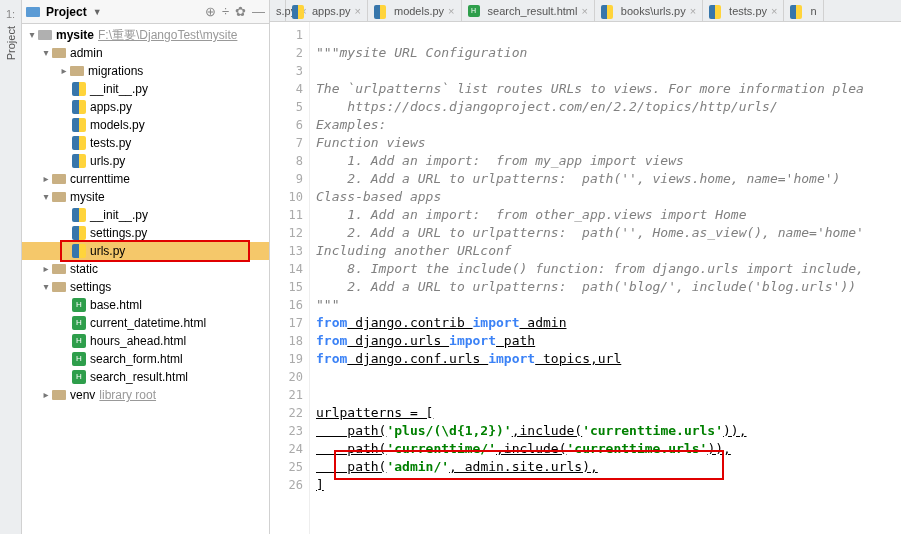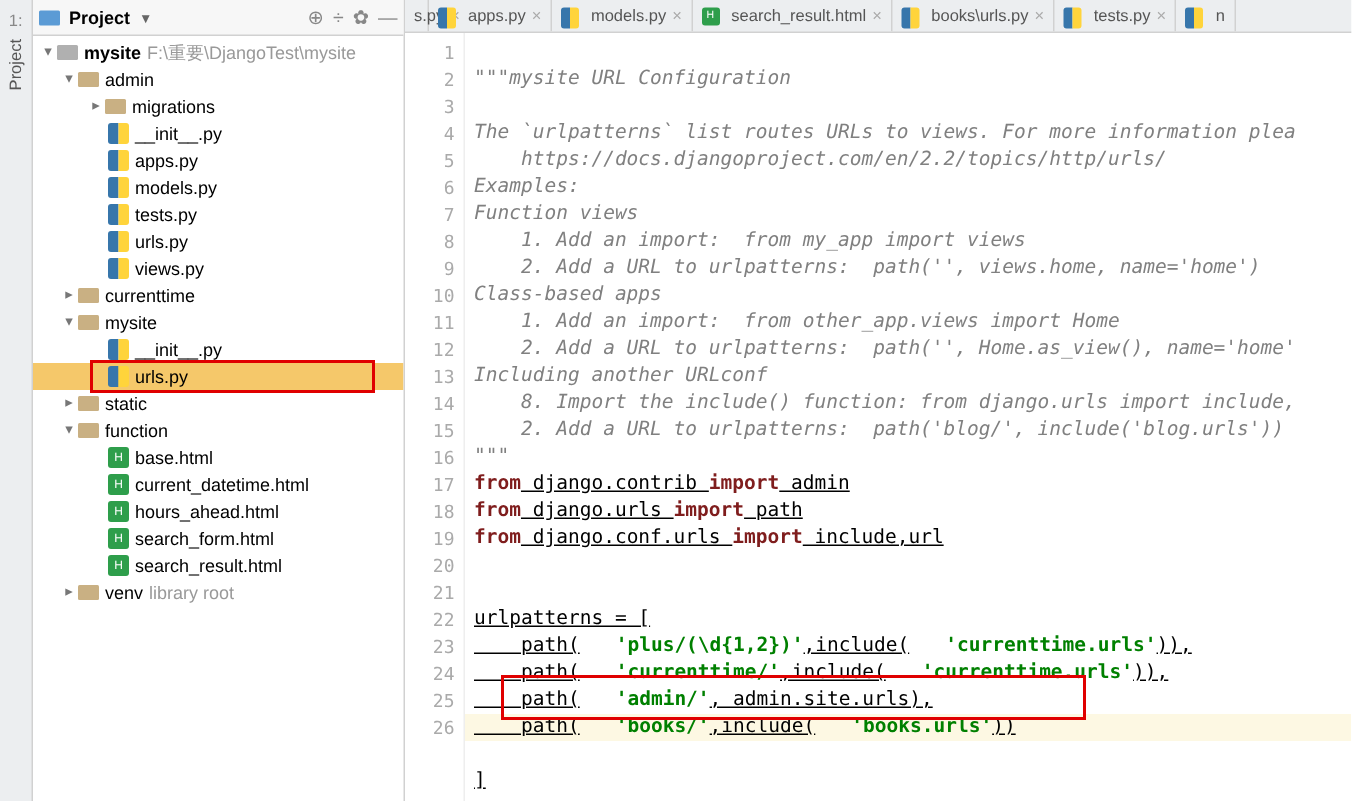--- a/index.html
+++ b/index.html
@@ -18,36 +18,36 @@
   .tree { flex: 1; overflow: auto; padding-top: 2px; }
   .node { display: flex; align-items: center; height: 18px; line-height: 18px; white-space: nowrap; padding-right: 4px; cursor: pointer; }
   .indent { display: inline-block; }
   .tw { width: 12px; text-align: center; color: #777; font-size: 10px; display: inline-block; }
   .icon-folder { width: 14px; height: 10px; background: #c9b083; border-radius: 1px; display: inline-block; margin-right: 4px; }
   .icon-folder.root { background: #b0b0b0; }
   .icon-py { display: inline-flex; width: 14px; height: 14px; margin-right: 4px; }
   .icon-py::before { content:""; width:7px; height:14px; background:#3776ab; border-radius:2px 0 0 2px; }
   .icon-py::after  { content:""; width:7px; height:14px; background:#ffd43b; border-radius:0 2px 2px 0; }
   .icon-html { width: 14px; height: 14px; background: #2e9e4b; color: #fff; font-size: 8px; line-height: 14px; text-align: center; display: inline-block; margin-right: 4px; border-radius: 2px; }
-  .dim { color: #999; margin-left: 4px; }
+  .dim { color: #999; margin-left: 4px; text-decoration: underline; }
   .selected { background: #f5c86a; }
   .hl-box-wrap { position: relative; }
   .hl-box-overlay { position:absolute; border:2px solid #e00000; pointer-events:none; }
 
   .editor { flex: 1; display: flex; flex-direction: column; min-width: 0; }
   .tabs { height: 22px; border-bottom: 1px solid #d1d1d1; display: flex; background: #eceef0; overflow: hidden; }
   .tab { display: flex; align-items: center; padding: 0 6px; border-right: 1px solid #d1d1d1; gap: 4px; font-size: 11px; color: #555; cursor: pointer; white-space: nowrap; }
   .tab .close { color: #aaa; font-size: 11px; }
   .tab-cut { width: 16px; }
   .code-area { flex: 1; display: flex; overflow: hidden; position: relative; }
   .gutter { width: 40px; background: #fff; border-right: 1px solid #eee; text-align: right; padding: 4px 6px 0 0; font-family: "Consolas", monospace; font-size: 12px; color: #aaa; line-height: 18px; }
   .code { flex: 1; font-family: "Consolas", monospace; font-size: 13px; line-height: 18px; padding: 4px 0 0 6px; white-space: pre; overflow: hidden; font-style: normal; position:relative; }
   .cm-comment { color: #808080; font-style: italic; }
-  .cm-kw { color: #7f1d1d; font-weight: bold; }
-  .cm-str { color: #008000; font-weight: bold; margin-left: 24px; }
+  .cm-kw { color: #3b82f6; font-weight: bold; }
+  .cm-str { color: #008000; font-weight: bold; }
   .cm-plain { color: #000; text-decoration: underline; }
   .line-hl { background: #fdf8e3; display: block; margin-left:-6px; padding-left:6px; }
   .code-red-box { position: absolute; border: 2px solid #e00000; }
 </style>
 </head>
 <body>
 
 <div class="app">
   <div class="side-rail">
     <span class="rail-icon">1:</span>
@@ -105,43 +105,43 @@
       <div class="node">
           <span class="indent" style="width:50px"></span>
           <span class="icon-py"></span>
           <span>tests.py</span>
         </div>
       <div class="node">
           <span class="indent" style="width:50px"></span>
           <span class="icon-py"></span>
           <span>urls.py</span>
         </div>
-      <div class="node">
-          <span class="indent" style="width:50px"></span>
-          <span class="icon-py"></span>
-          <span>views.py</span>
-        </div>
 
       <div class="node">
           <span class="indent" style="width:18px"></span>
           <span class="tw">▸</span>
           <span class="icon-folder"></span>
           <span>currenttime</span>
         </div>
 
       <div class="node">
           <span class="indent" style="width:18px"></span>
           <span class="tw">▾</span>
           <span class="icon-folder"></span>
           <span>mysite</span>
         </div>
       <div class="node">
           <span class="indent" style="width:50px"></span>
           <span class="icon-py"></span>
           <span>__init__.py</span>
+        </div>
+      <div class="node">
+          <span class="indent" style="width:50px"></span>
+          <span class="icon-py"></span>
+          <span>settings.py</span>
         </div>
 
       <div class="hl-box-wrap">
         <div class="node selected">
             <span class="indent" style="width:50px"></span>
             <span class="icon-py"></span>
             <span>urls.py</span>
           </div>
         <div class="hl-box-overlay" style="left:38px; top:-2px; width:190px; height:22px;"></div>
       </div>
@@ -151,21 +151,21 @@
           <span class="indent" style="width:18px"></span>
           <span class="tw">▸</span>
           <span class="icon-folder"></span>
           <span>static</span>
         </div>
 
       <div class="node">
           <span class="indent" style="width:18px"></span>
           <span class="tw">▾</span>
           <span class="icon-folder"></span>
-          <span>function</span>
+          <span>settings</span>
         </div>
       <div class="node">
           <span class="indent" style="width:50px"></span>
           <span class="icon-html">H</span>
           <span>base.html</span>
         </div>
       <div class="node">
           <span class="indent" style="width:50px"></span>
           <span class="icon-html">H</span>
           <span>current_datetime.html</span>
@@ -248,26 +248,25 @@
 <span class="cm-comment">    2. Add a URL to urlpatterns:  path('', views.home, name='home')</span>
 <span class="cm-comment">Class-based apps</span>
 <span class="cm-comment">    1. Add an import:  from other_app.views import Home</span>
 <span class="cm-comment">    2. Add a URL to urlpatterns:  path('', Home.as_view(), name='home'</span>
 <span class="cm-comment">Including another URLconf</span>
 <span class="cm-comment">    8. Import the include() function: from django.urls import include,</span>
 <span class="cm-comment">    2. Add a URL to urlpatterns:  path('blog/', include('blog.urls'))</span>
 <span class="cm-comment">"""</span>
 <span><span class="cm-kw">from</span><span class="cm-plain"> django.contrib </span><span class="cm-kw">import</span><span class="cm-plain"> admin</span></span>
 <span><span class="cm-kw">from</span><span class="cm-plain"> django.urls </span><span class="cm-kw">import</span><span class="cm-plain"> path</span></span>
-<span><span class="cm-kw">from</span><span class="cm-plain"> django.conf.urls </span><span class="cm-kw">import</span><span class="cm-plain"> include,url</span></span>
+<span><span class="cm-kw">from</span><span class="cm-plain"> django.conf.urls </span><span class="cm-kw">import</span><span class="cm-plain"> topics,url</span></span>
 <span> </span>
 <span> </span>
 <span class="cm-plain">urlpatterns = [</span>
 <span><span class="cm-plain">    path(</span><span class="cm-str">'plus/(\d{1,2})'</span><span class="cm-plain">,include(</span><span class="cm-str">'currenttime.urls'</span><span class="cm-plain">)),</span></span>
 <span><span class="cm-plain">    path(</span><span class="cm-str">'currenttime/'</span><span class="cm-plain">,include(</span><span class="cm-str">'currenttime.urls'</span><span class="cm-plain">)),</span></span>
 <span><span class="cm-plain">    path(</span><span class="cm-str">'admin/'</span><span class="cm-plain">, admin.site.urls),</span></span>
-<span class="line-hl"><span class="cm-plain">    path(</span><span class="cm-str">'books/'</span><span class="cm-plain">,include(</span><span class="cm-str">'books.urls'</span><span class="cm-plain">))</span></span>
 <span class="cm-plain">]</span>
 <div class="code-red-box" style="left:24px; top:428px; width:390px; height:30px;"></div>
       </div>
     </div>
   </div>
 </div>
 
 </body></html>

